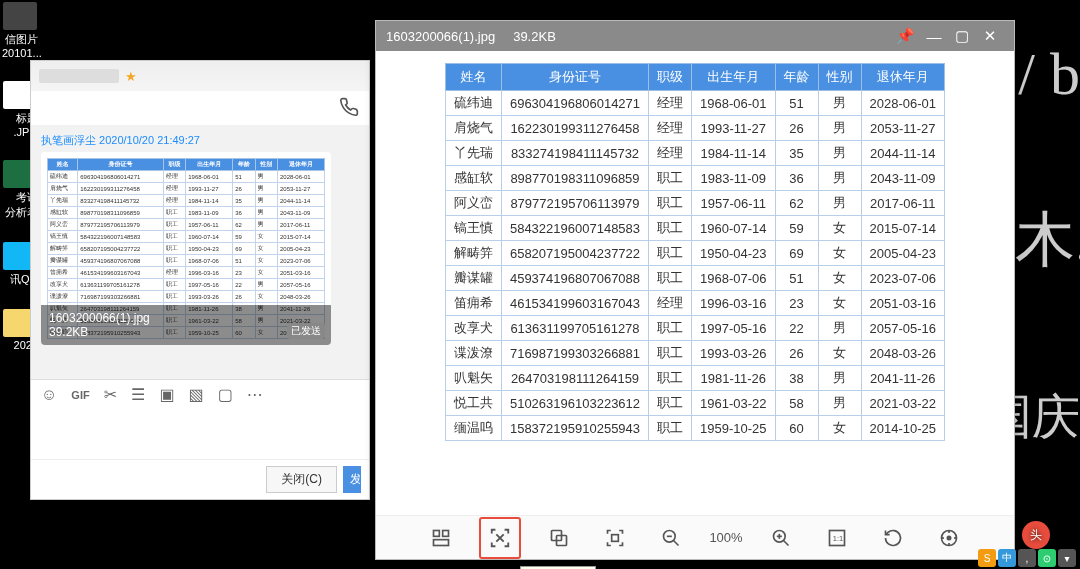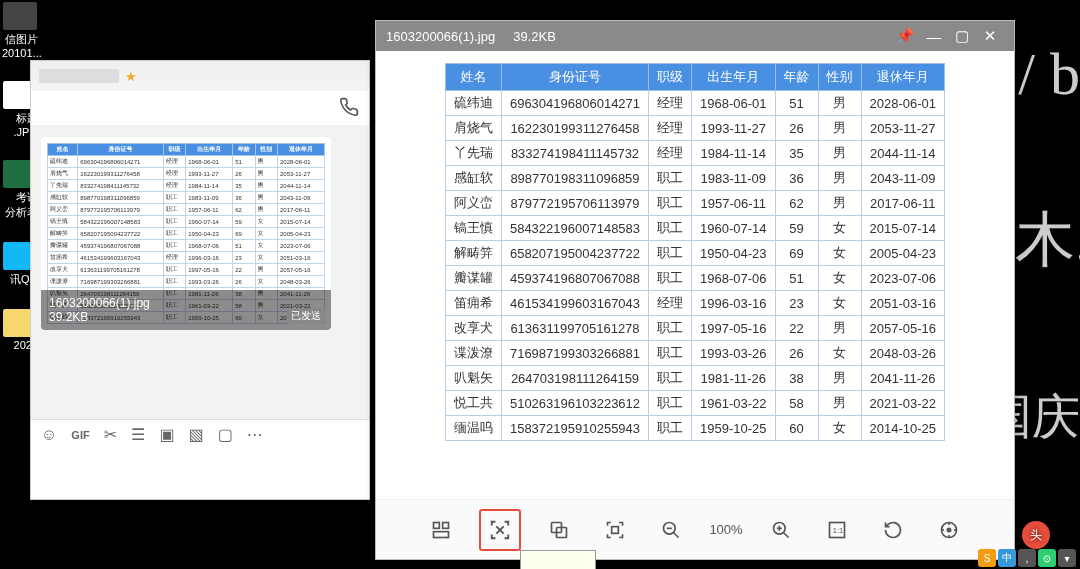--- a/index.html
+++ b/index.html
@@ -210,21 +210,21 @@
       font-weight: normal;
       white-space: nowrap;
     }
     .data-table td {
       border: 1px solid #b8cfe9;
       padding: 3px 8px;
       text-align: center;
       white-space: nowrap;
     }
     .viewer-toolbar {
-      height: 60px;
+      height: 44px;
       background: #fafafa;
       border-top: 1px solid #eee;
       display: flex;
       align-items: center;
       justify-content: center;
       gap: 20px;
       position: relative;
     }
     .viewer-toolbar .tbtn {
       width: 36px; height: 36px;
@@ -310,20 +310,21 @@
     <span class="star">★</span>
   </div>
   <div class="chat-call">
     <span>
       <svg viewBox="0 0 24 24" fill="none" stroke="#555" stroke-width="2">
           <path d="M22 16.9v3a2 2 0 0 1-2.2 2 19.8 19.8 0 0 1-8.6-3.1 19.5 19.5 0 0 1-6-6A19.8 19.8 0 0 1 2.1 4.2 2 2 0 0 1 4.1 2h3a2 2 0 0 1 2 1.7c.1.9.3 1.8.6 2.6a2 2 0 0 1-.5 2.1L8 9.6a16 16 0 0 0 6 6l1.2-1.2a2 2 0 0 1 2.1-.5c.8.3 1.7.5 2.6.6a2 2 0 0 1 1.7 2z"></path>
         </svg>
     </span>
   </div>
   <div class="chat-body">
+    <div>执笔画浮尘 2020/10/20 21:49:27</div>
     <div class="bubble">
       <table class="thumb-table">
         <tbody>
             <tr>
               <th>姓名</th>
               <th>身份证号</th>
               <th>职级</th>
               <th>出生年月</th>
               <th>年龄</th>
               <th>性别</th>
@@ -470,20 +471,24 @@
     <span>☺</span>
     <span style="font-size:11px;font-weight:bold">GIF</span>
     <span>✂</span>
     <span>☰</span>
     <span>▣</span>
     <span>▧</span>
     <span>▢</span>
     <span>⋯</span>
   </div>
   <div class="chat-input"></div>
+  <div class="chat-footer">
+    <button class="btn">关闭(C)</button>
+    <button class="btn primary">发</button>
+  </div>
 </div>
 
 <div class="viewer">
   <div class="viewer-title">
     <span class="fname">1603200066(1).jpg</span>
     <span>39.2KB</span>
     <span class="spacer"></span>
     <span class="win-ctrl">📌</span>
     <span class="win-ctrl">—</span>
     <span class="win-ctrl">▢</span>

